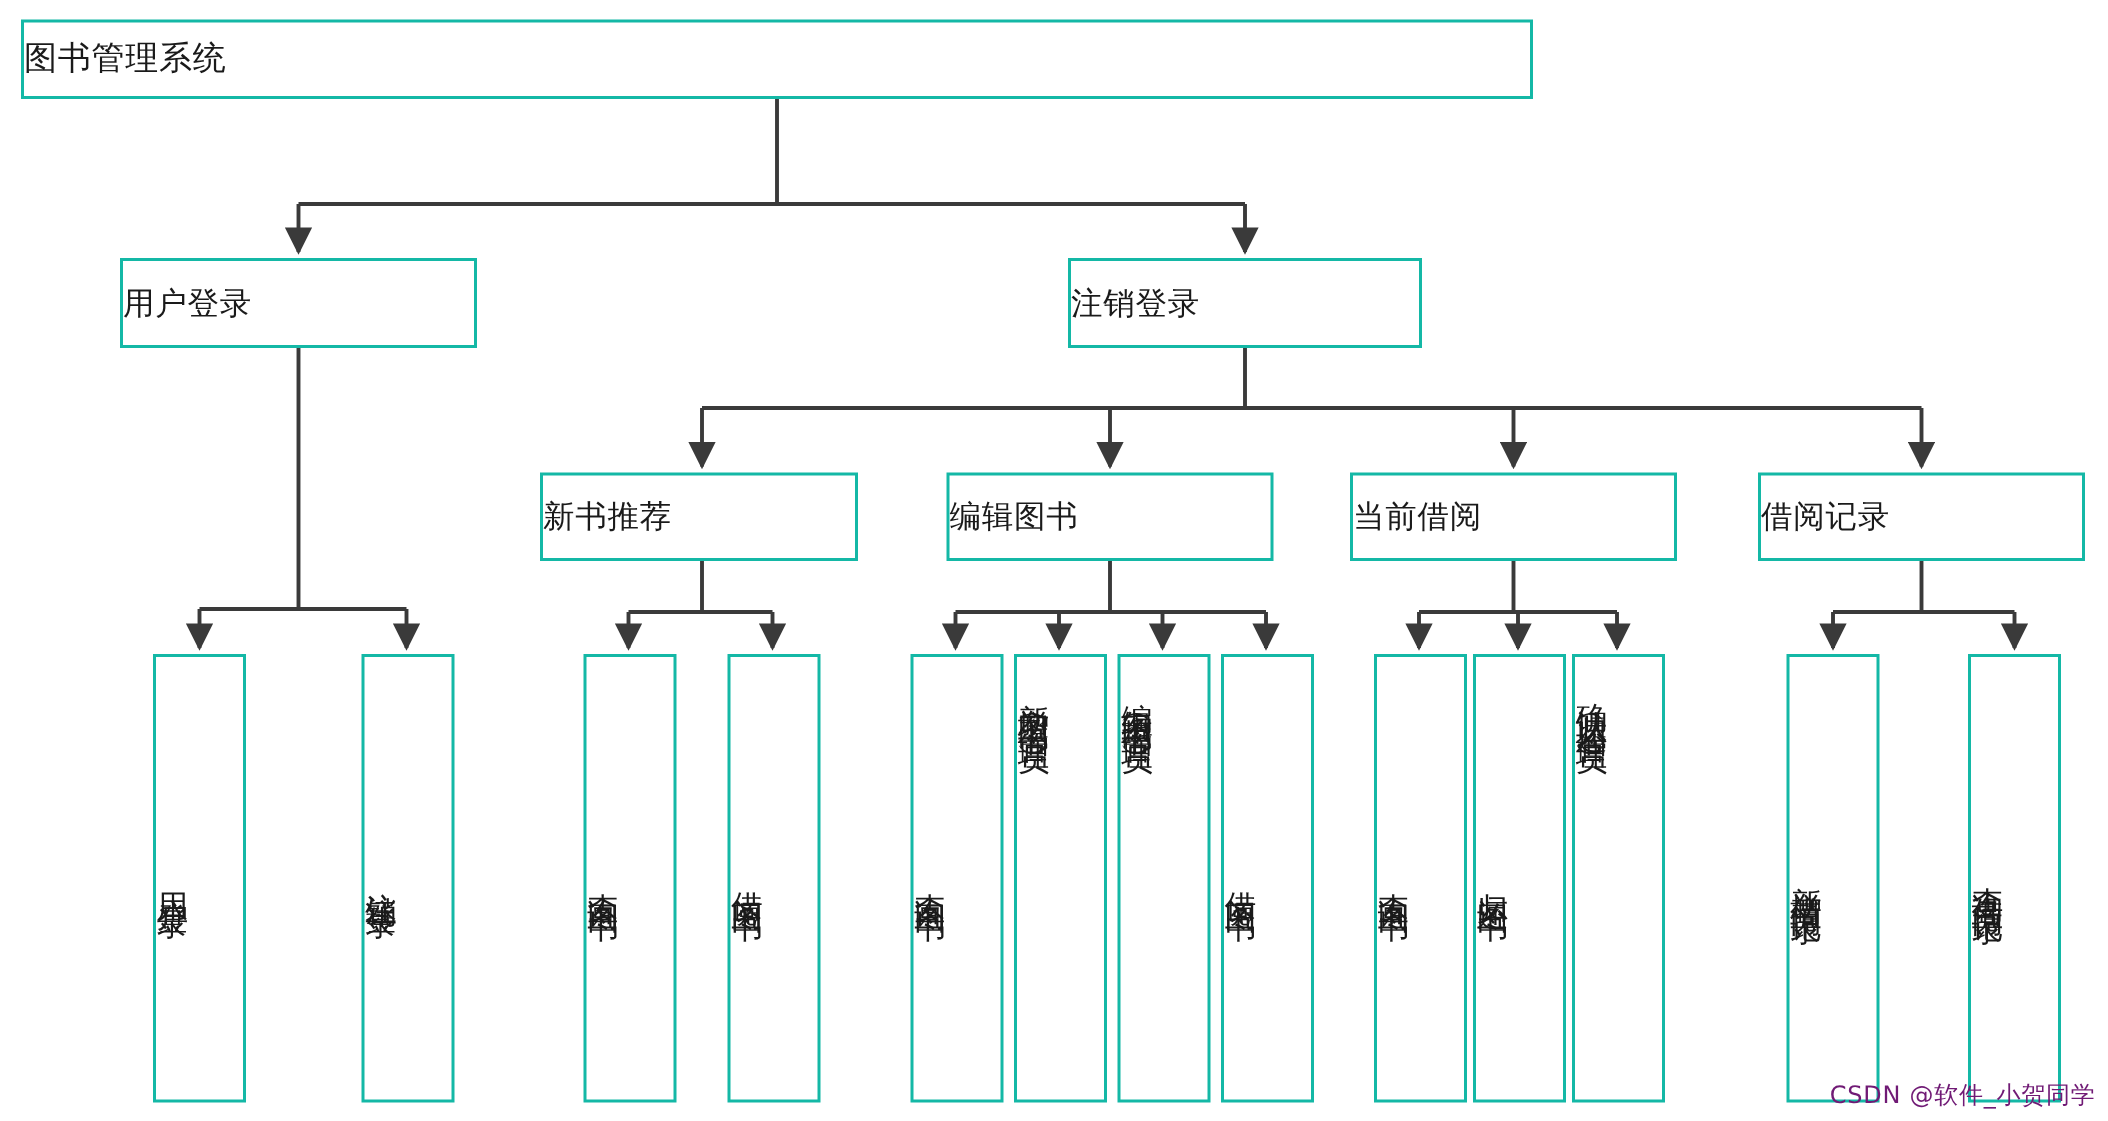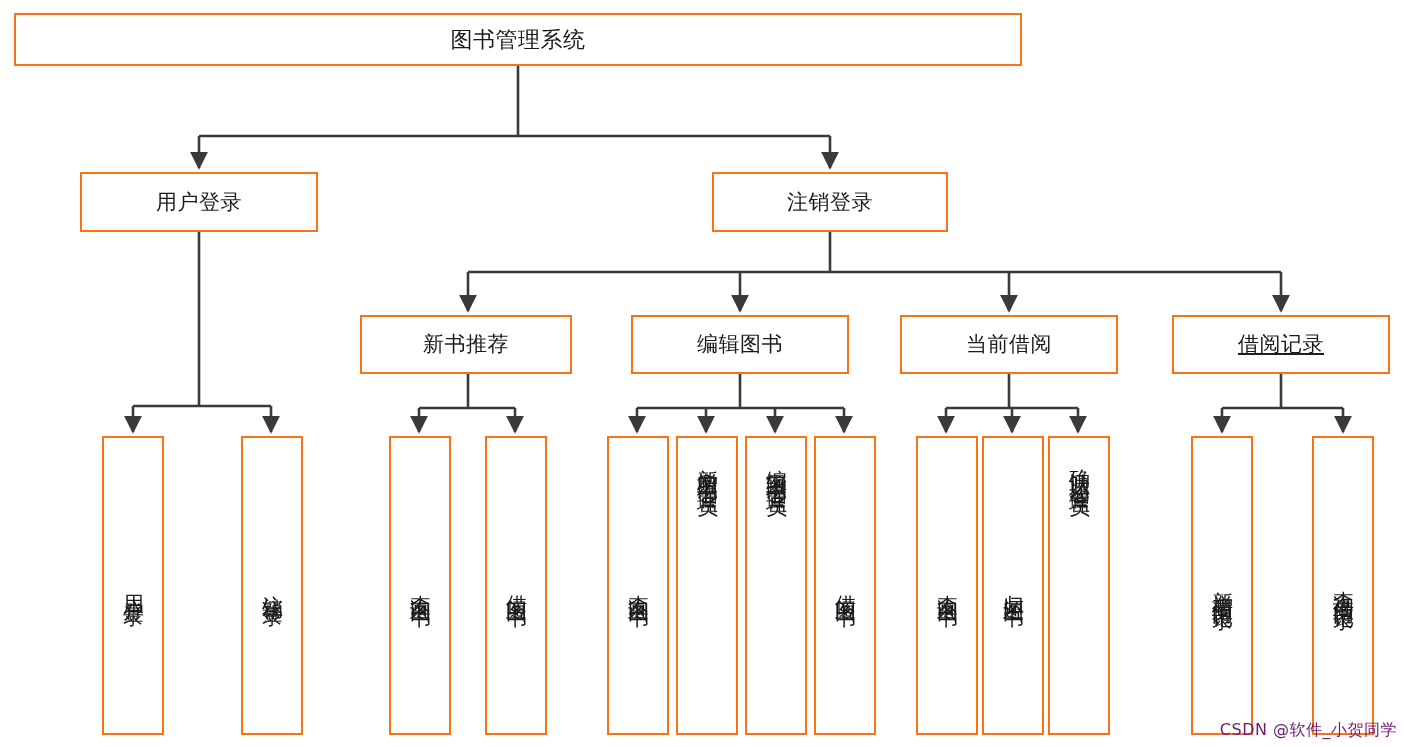--- a/index.html
+++ b/index.html
@@ -24,24 +24,24 @@
     left: 0;
     top: 0;
     width: 1405px;
     height: 747px;
     pointer-events: none;
   }
   .node {
     position: absolute;
     box-sizing: border-box;
     background: #ffffff;
-    border: 2px solid #f97316;
+    border: 2px solid #14b8a6;
     display: flex;
     align-items: center;
-    justify-content: center;
+    justify-content: flex-start;
     z-index: 2;
   }
   .node-label {
     font-size: 21px;
     line-height: 1.18;
     color: #1a1a1a;
     letter-spacing: 0.5px;
     white-space: pre-line;
     text-align: center;
   }
@@ -149,21 +149,21 @@
 
   <div class="node h" style="left:360px; top:315px; width:212px; height:59px;">
     <span class="node-label">新书推荐</span>
   </div>
   <div class="node h" style="left:631px; top:315px; width:218px; height:59px;">
     <span class="node-label">编辑图书</span>
   </div>
   <div class="node h" style="left:900px; top:315px; width:218px; height:59px;">
     <span class="node-label">当前借阅</span>
   </div>
-  <div class="node h" style="left:1172px; top:315px; width:218px; height:59px;text-decoration:underline;">
+  <div class="node h" style="left:1172px; top:315px; width:218px; height:59px;">
     <span class="node-label">借阅记录</span>
   </div>
 
   <div class="node v center" style="left:102px; top:436px; width:62px; height:299px;">
     <span class="node-label">用户登录</span>
   </div>
   <div class="node v center" style="left:241px; top:436px; width:62px; height:299px;">
     <span class="node-label">注销登录</span>
   </div>
 

